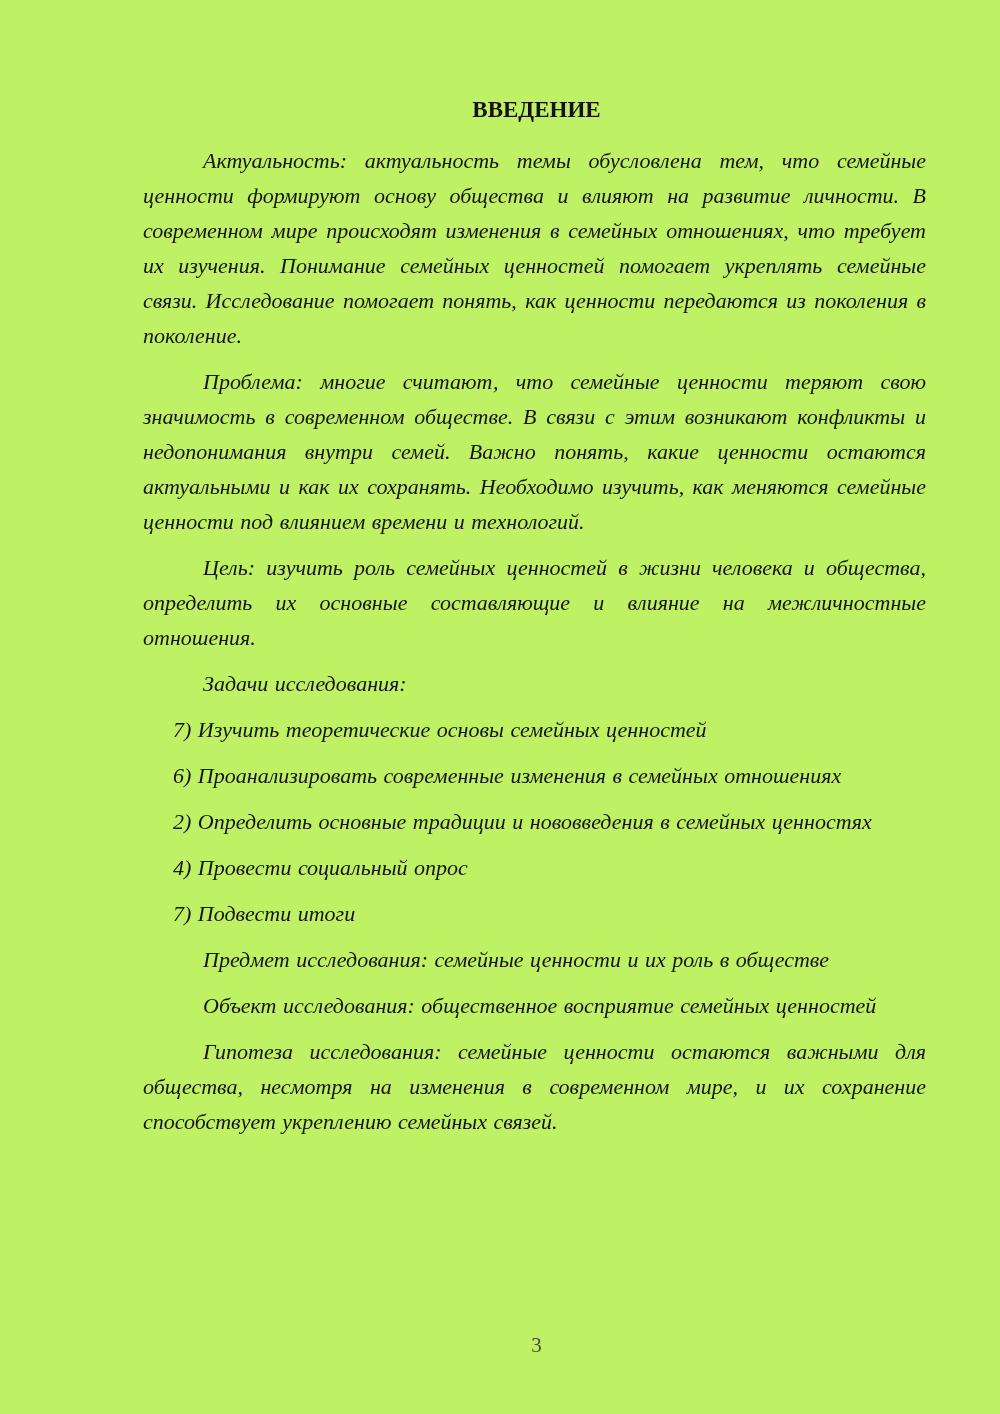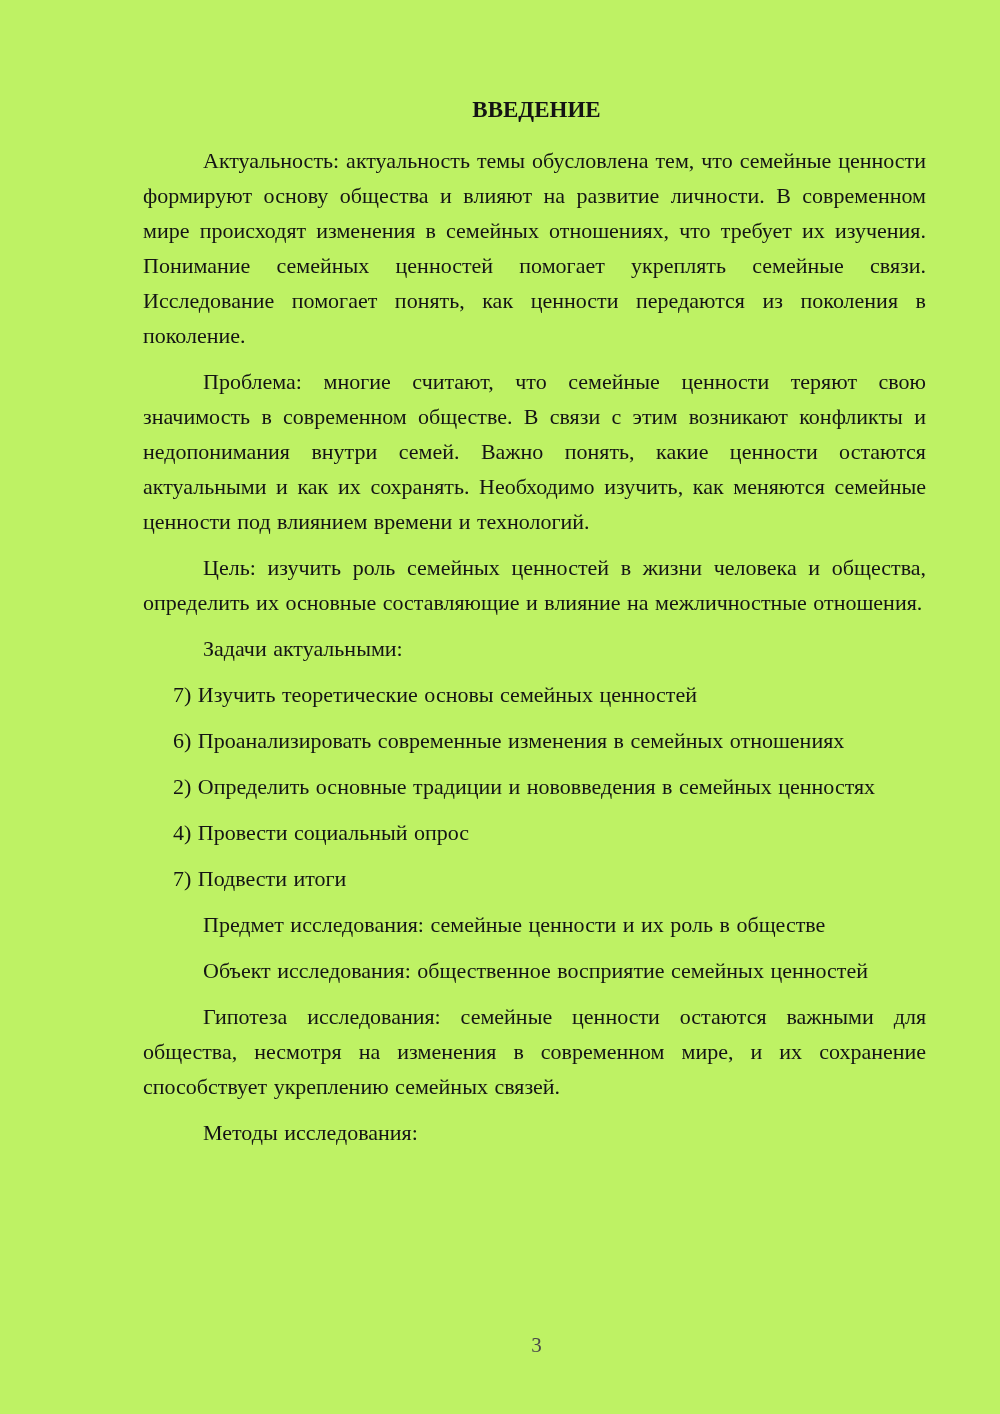--- a/index.html
+++ b/index.html
@@ -26,20 +26,21 @@
     text-align: center;
     margin: 0 0 16px 0;
   }
   .para {
     font-size: 22px;
     line-height: 35px;
     text-align: justify;
     text-indent: 60px;
     margin: 0 4px 11px 0;
     word-spacing: 1px;
+    font-style: italic;
   }
   .para.item {
     text-indent: 30px;
   }
   .page-footer {
     position: absolute;
     top: 1332px;
     left: 143px;
     width: 787px;
     text-align: center;
@@ -55,36 +56,35 @@
   <div class="content">
 
     <h1 class="doc-title">ВВЕДЕНИЕ</h1>
 
     <p class="para">Актуальность: актуальность темы обусловлена тем, что семейные ценности формируют основу общества и влияют на развитие личности. В современном мире происходят изменения в семейных отношениях, что требует их изучения. Понимание семейных ценностей помогает укреплять семейные связи. Исследование помогает понять, как ценности передаются из поколения в поколение.</p>
 
     <p class="para">Проблема: многие считают, что семейные ценности теряют свою значимость в современном обществе. В связи с этим возникают конфликты и недопонимания внутри семей. Важно понять, какие ценности остаются актуальными и как их сохранять. Необходимо изучить, как меняются семейные ценности под влиянием времени и технологий.</p>
 
     <p class="para">Цель: изучить роль семейных ценностей в жизни человека и общества, определить их основные составляющие и влияние на межличностные отношения.</p>
 
-    <p class="para">Задачи актуальными:</p>
+    <p class="para">Задачи исследования:</p>
 
     <p class="para item">7) Изучить теоретические основы семейных ценностей</p>
 
     <p class="para item">6) Проанализировать современные изменения в семейных отношениях</p>
 
     <p class="para item">2) Определить основные традиции и нововведения в семейных ценностях</p>
 
     <p class="para item">4) Провести социальный опрос</p>
 
     <p class="para item">7) Подвести итоги</p>
 
     <p class="para">Предмет исследования: семейные ценности и их роль в обществе</p>
 
     <p class="para">Объект исследования: общественное восприятие семейных ценностей</p>
 
     <p class="para">Гипотеза исследования: семейные ценности остаются важными для общества, несмотря на изменения в современном мире, и их сохранение способствует укреплению семейных связей.</p>
 
-    <p class="para">Методы исследования:</p>
 
   </div>
 
   <div class="page-footer">3</div>
 </div>
 
 </body></html>

